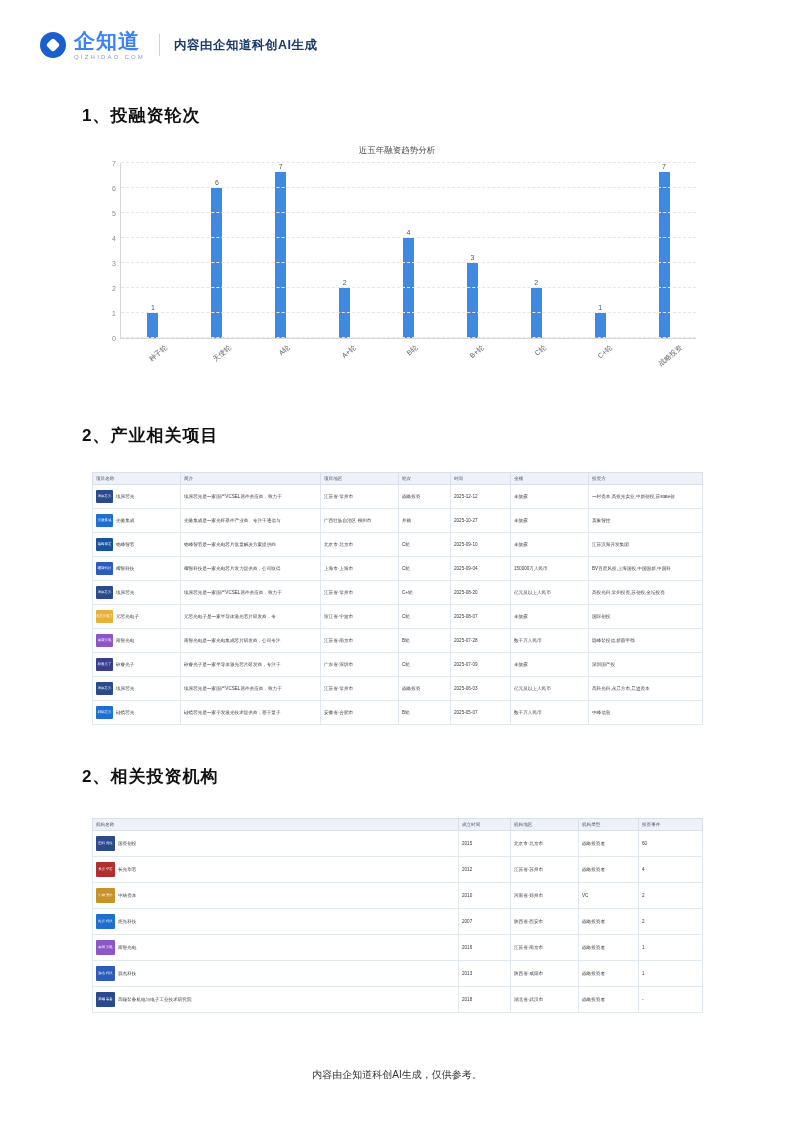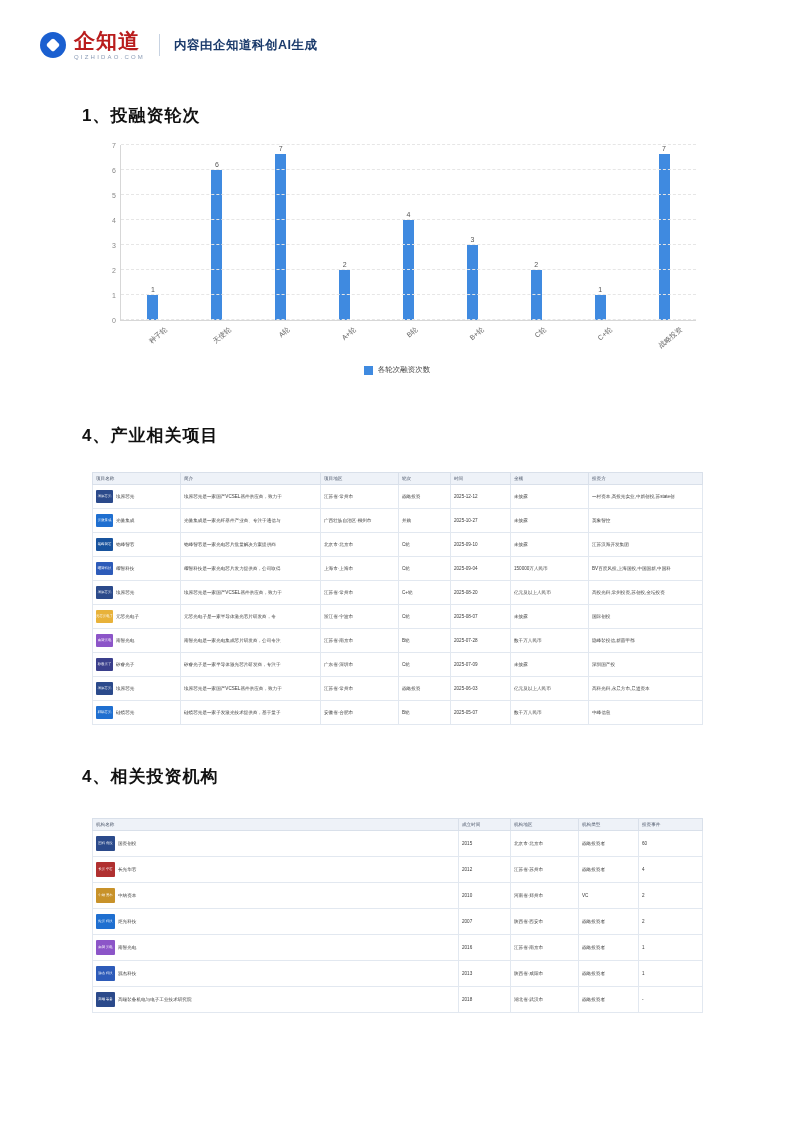--- a/index.html
+++ b/index.html
@@ -48,21 +48,21 @@
     border-radius: 2px;
   }
   .logo-text {
     display: flex;
     flex-direction: column;
     line-height: 1;
   }
   .logo-cn {
     font-size: 21px;
     font-weight: bold;
-    color: #b91c1c;
+    color: #3b82f6;
     letter-spacing: 1px;
   }
   .logo-en {
     font-size: 6px;
     color: #8a9bb5;
     letter-spacing: 2.2px;
     margin-top: 3px;
   }
   .logo-divider {
     width: 1px;
@@ -285,20 +285,21 @@
       <span class="logo-cn">企知道</span>
       <span class="logo-en">QIZHIDAO.COM</span>
     </div>
     <div class="logo-divider"></div>
     <span class="logo-slogan">内容由企知道科创AI生成</span>
   </div>
 
   <div class="section-title" id="sec2-title">1、投融资轮次</div>
 
   <div class="chart-wrap">
+    <div class="chart-title">近五年融资趋势分析</div>
     <div class="plot" id="plot-area">
       <div class="bars" id="bars-container">
           <div class="bar-slot">
             <div class="bar-val">1</div>
             <div class="bar" style="height: 14.2857%; background: rgb(63, 138, 224);"></div>
           </div>
           <div class="bar-slot">
             <div class="bar-val">6</div>
             <div class="bar" style="height: 85.7143%; background: rgb(63, 138, 224);"></div>
           </div>
@@ -378,27 +379,23 @@
         <div class="xlabel-slot">
           <span class="xlabel">C轮</span>
         </div>
         <div class="xlabel-slot">
           <span class="xlabel">C+轮</span>
         </div>
         <div class="xlabel-slot">
           <span class="xlabel">战略投资</span>
         </div>
       </div>
-    <div class="legend">
-      <span class="legend-swatch" style="background: rgb(63, 138, 224);"></span>
-      <span class="legend-label">各轮次融资次数</span>
-    </div>
   </div>
 
-  <div class="section-title" id="sec3-title">4、产业相关项目</div>
+  <div class="section-title" id="sec3-title">2、产业相关项目</div>
   <table class="data-table" id="projects-table">
     <colgroup>
       <col style="width:88px">
         <col style="width:140px">
         <col style="width:78px">
       <col style="width:52px">
         <col style="width:60px">
         <col style="width:78px">
         <col style="width:114px">
     </colgroup>
@@ -550,21 +547,21 @@
           <td>硅镜芯光是一家子发激光技术提供商，基于量子</td>
           <td>安徽省·合肥市</td>
           <td>B轮</td>
           <td>2025-05-07</td>
           <td>数千万人民币</td>
           <td>中峰信息</td>
         </tr>
       </tbody>
   </table>
 
-  <div class="section-title" id="sec4-title">4、相关投资机构</div>
+  <div class="section-title" id="sec4-title">2、相关投资机构</div>
   <table class="data-table" id="orgs-table">
     <colgroup>
       <col style="width:366px">
         <col style="width:52px">
         <col style="width:68px">
       <col style="width:60px">
         <col style="width:64px">
     </colgroup>
     <thead>
         <tr id="orgs-head">
@@ -663,13 +660,14 @@
             </div>
           </td>
           <td>2018</td>
           <td>湖北省·武汉市</td>
           <td>战略投资者</td>
           <td>-</td>
         </tr>
       </tbody>
   </table>
 
+  <div class="footer-note">内容由企知道科创AI生成，仅供参考。</div>
 </div>
 
 </body></html>

